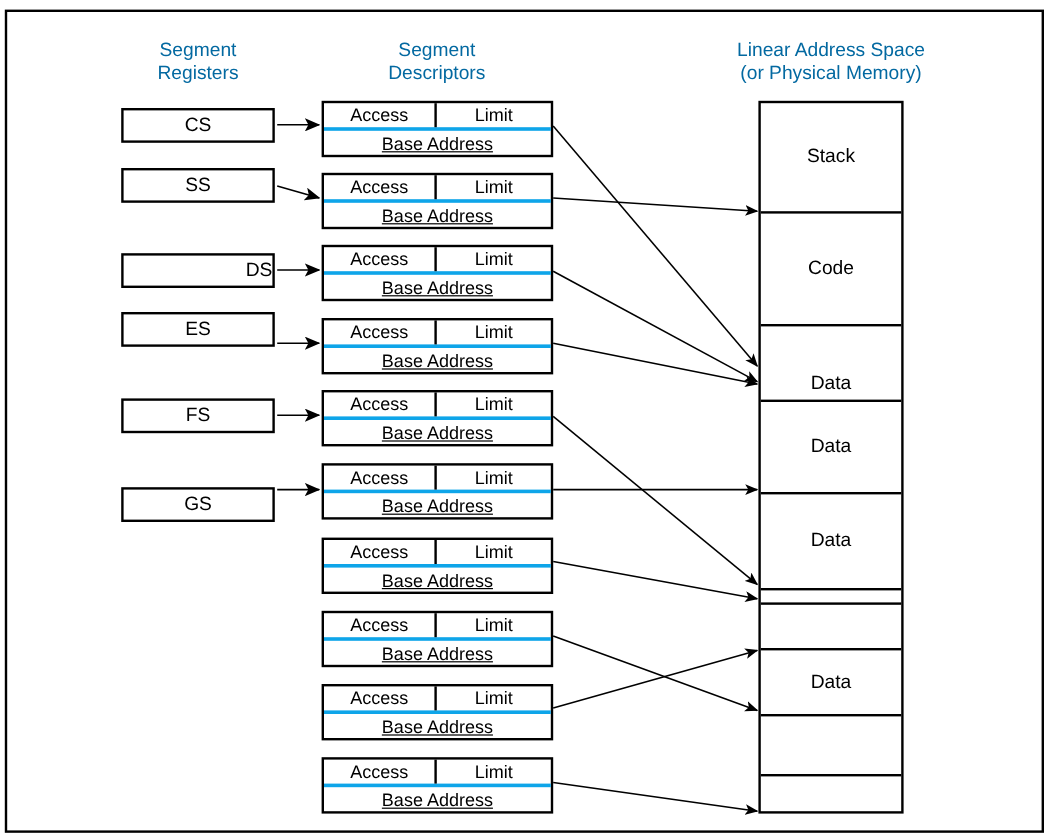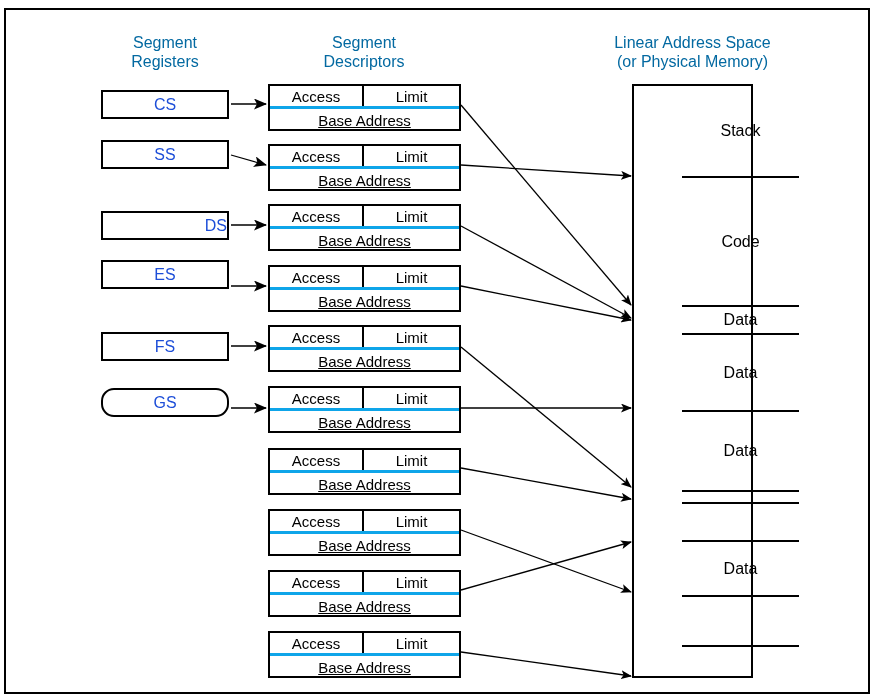--- a/index.html
+++ b/index.html
@@ -40,21 +40,21 @@
     position: absolute;
     left: 101px;
     width: 128px;
     height: 29px;
     border: 2px solid #000;
     box-sizing: border-box;
     display: flex;
     align-items: center;
     justify-content: center;
     font-size: 16px;
-    color: #1d4ed8;
+    color: #000000;
     background: #fff;
   }
 
   .desc-box {
     position: absolute;
     left: 268px;
     width: 193px;
     height: 47px;
     border: 2px solid #000;
     box-sizing: border-box;
@@ -105,21 +105,20 @@
     position: absolute;
     left: 0;
     width: 100%;
     box-sizing: border-box;
     border-bottom: 2px solid #000;
     display: flex;
     align-items: center;
     justify-content: center;
     font-size: 16px;
     color: #000;
-    margin-left: 48px;
   }
   .mem-block.last { border-bottom: none; }
 
   #arrows {
     position: absolute;
     left: 0;
     top: 0;
     width: 876px;
     height: 700px;
     pointer-events: none;
@@ -148,21 +147,21 @@
       </div>
       <div class="reg-box" style="top: 211px; justify-content: flex-end;">
         <span>DS</span>
       </div>
       <div class="reg-box" style="top: 260px;">
         <span>ES</span>
       </div>
       <div class="reg-box" style="top: 332px;">
         <span>FS</span>
       </div>
-      <div class="reg-box" style="top: 388px; border-radius: 13px;">
+      <div class="reg-box" style="top: 406px;">
         <span>GS</span>
       </div>
     </div>
 
   <div id="descriptors-layer">
       <div class="desc-box" style="top: 84px;">
         <div class="desc-top">
           <div class="desc-access">Access</div>
           <div class="desc-limit">Limit</div>
         </div>
@@ -230,21 +229,21 @@
           <div class="desc-limit">Limit</div>
         </div>
         <div class="desc-base">Base Address</div>
       </div>
     </div>
 
   <div id="mem-col">
       <div class="mem-block" style="top: 0px; height: 92px;">
         <span>Stack</span>
       </div>
-      <div class="mem-block" style="top: 92px; height: 129px;">
+      <div class="mem-block" style="top: 92px; height: 94px;">
         <span>Code</span>
       </div>
       <div class="mem-block" style="top: 221px; height: 28px;">
         <span>Data</span>
       </div>
       <div class="mem-block" style="top: 249px; height: 77px;">
         <span>Data</span>
       </div>
       <div class="mem-block" style="top: 326px; height: 80px;">
         <span>Data</span>

